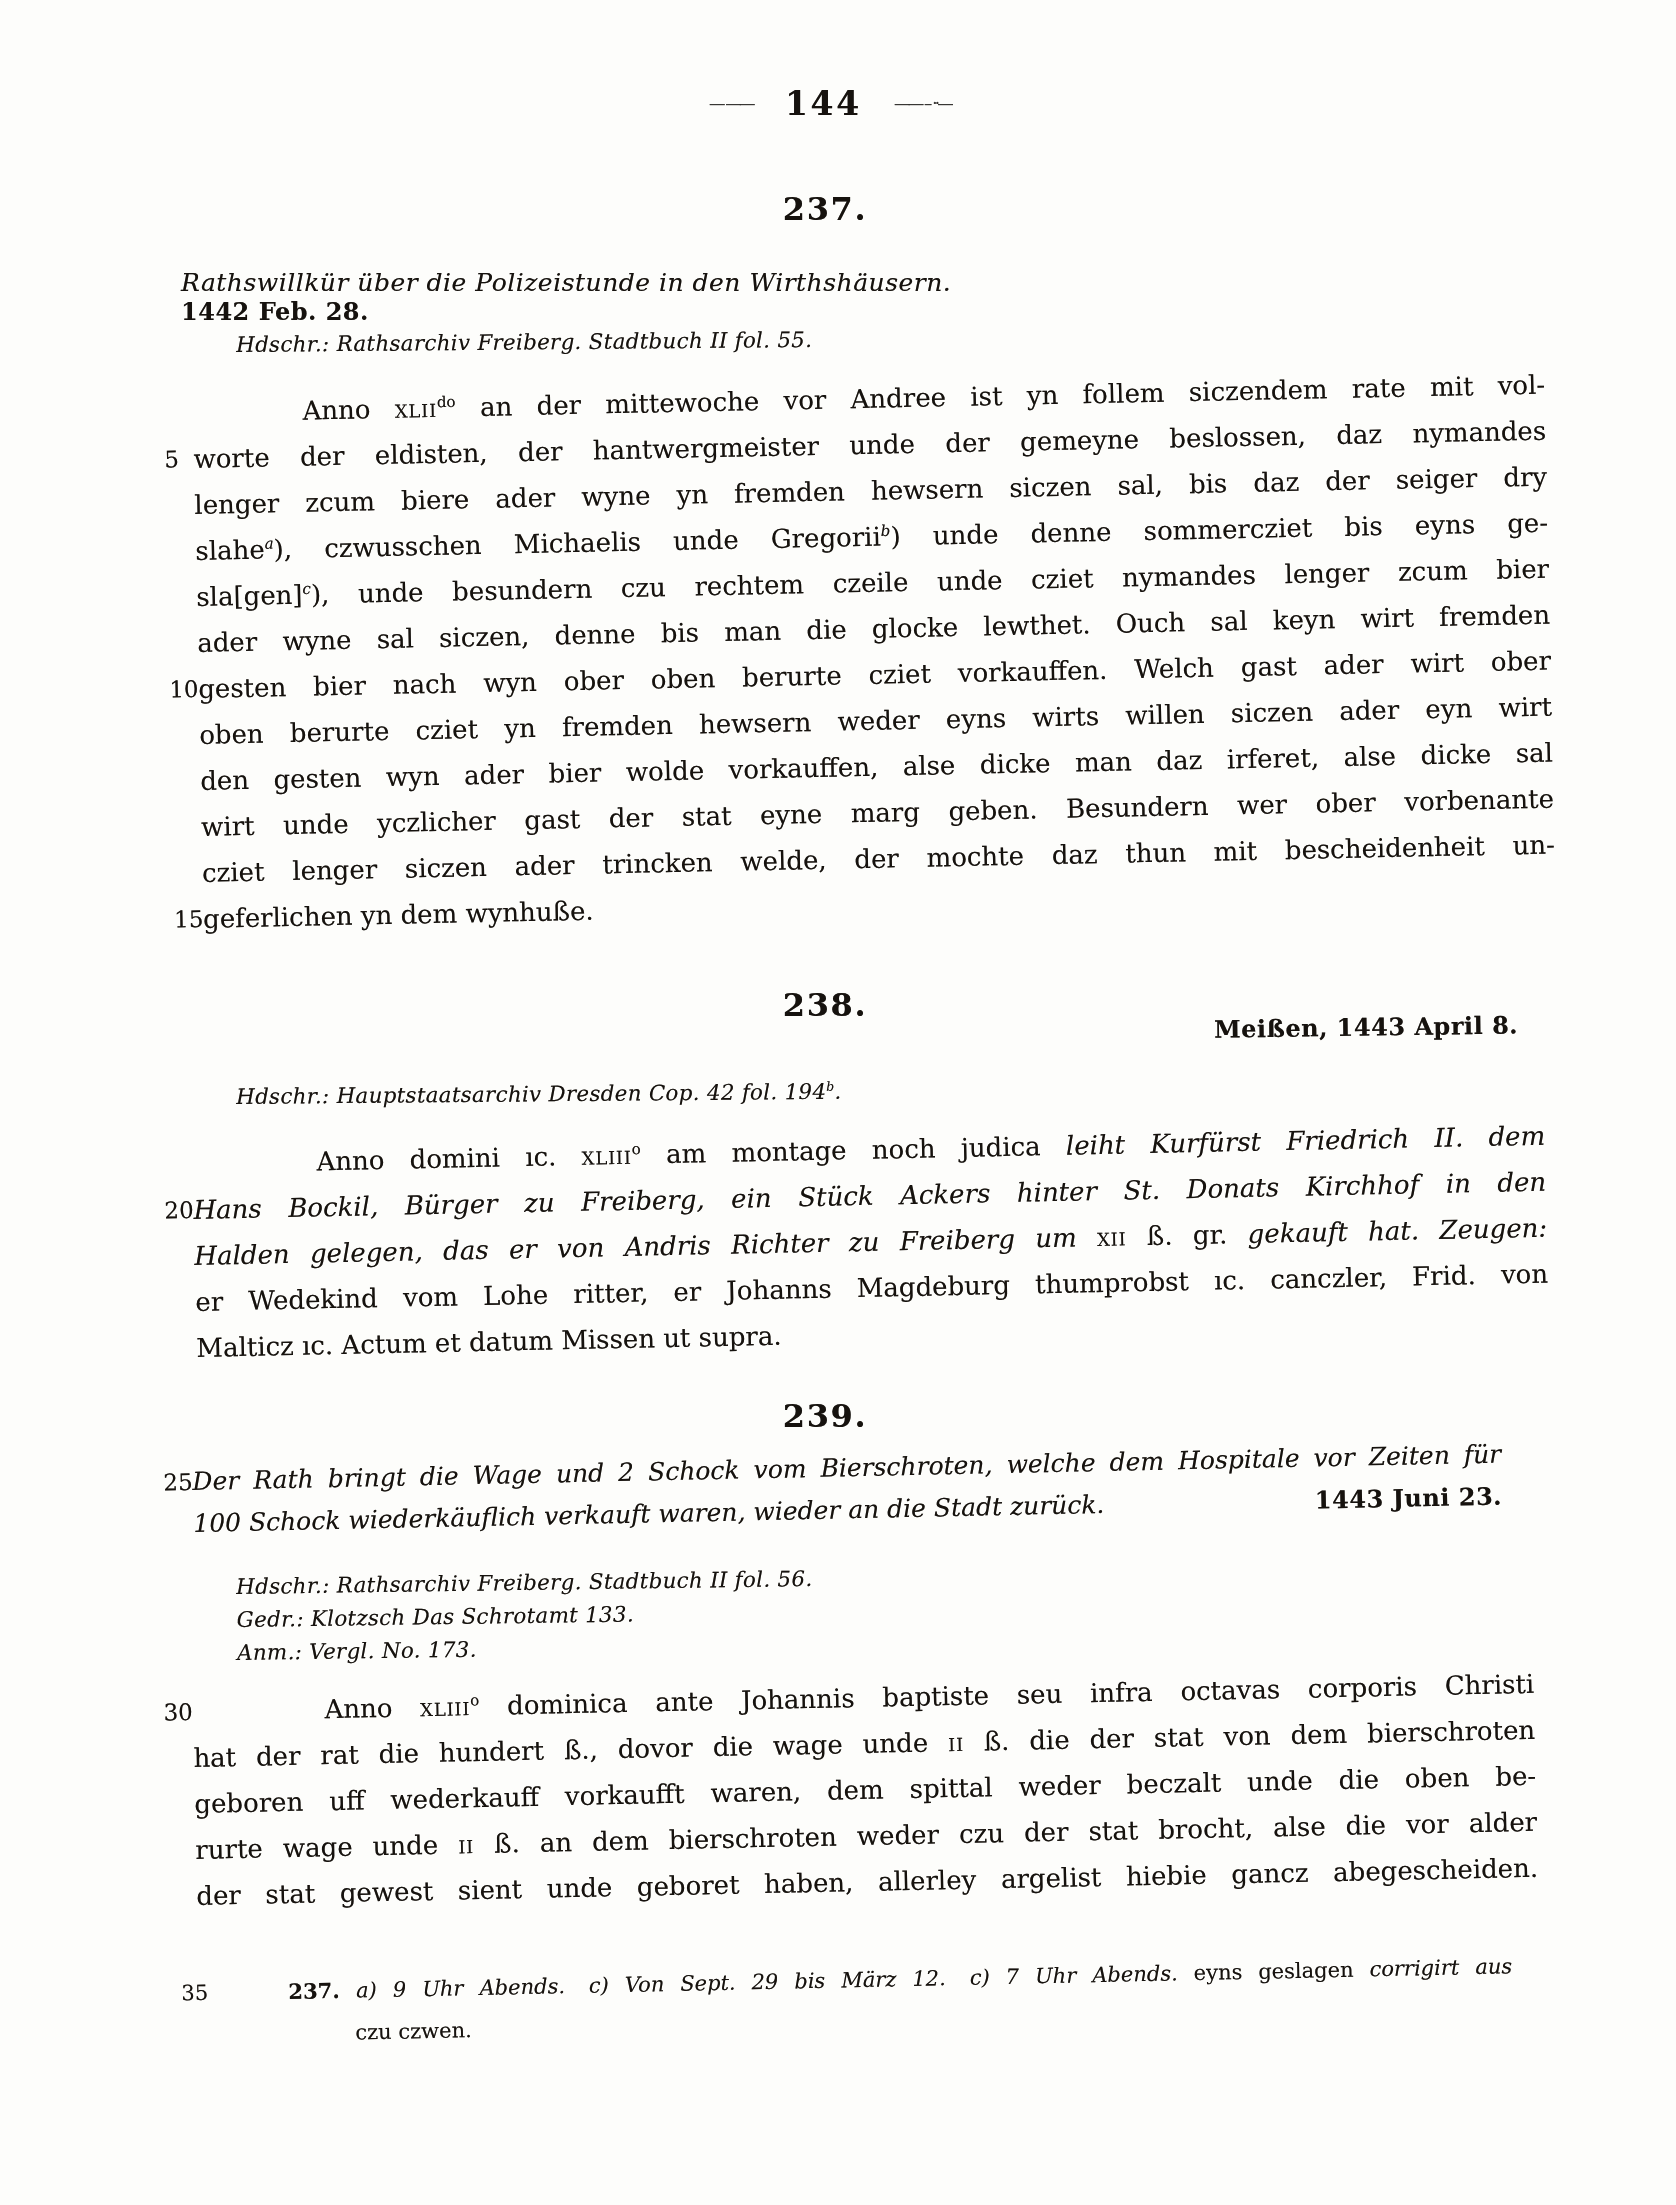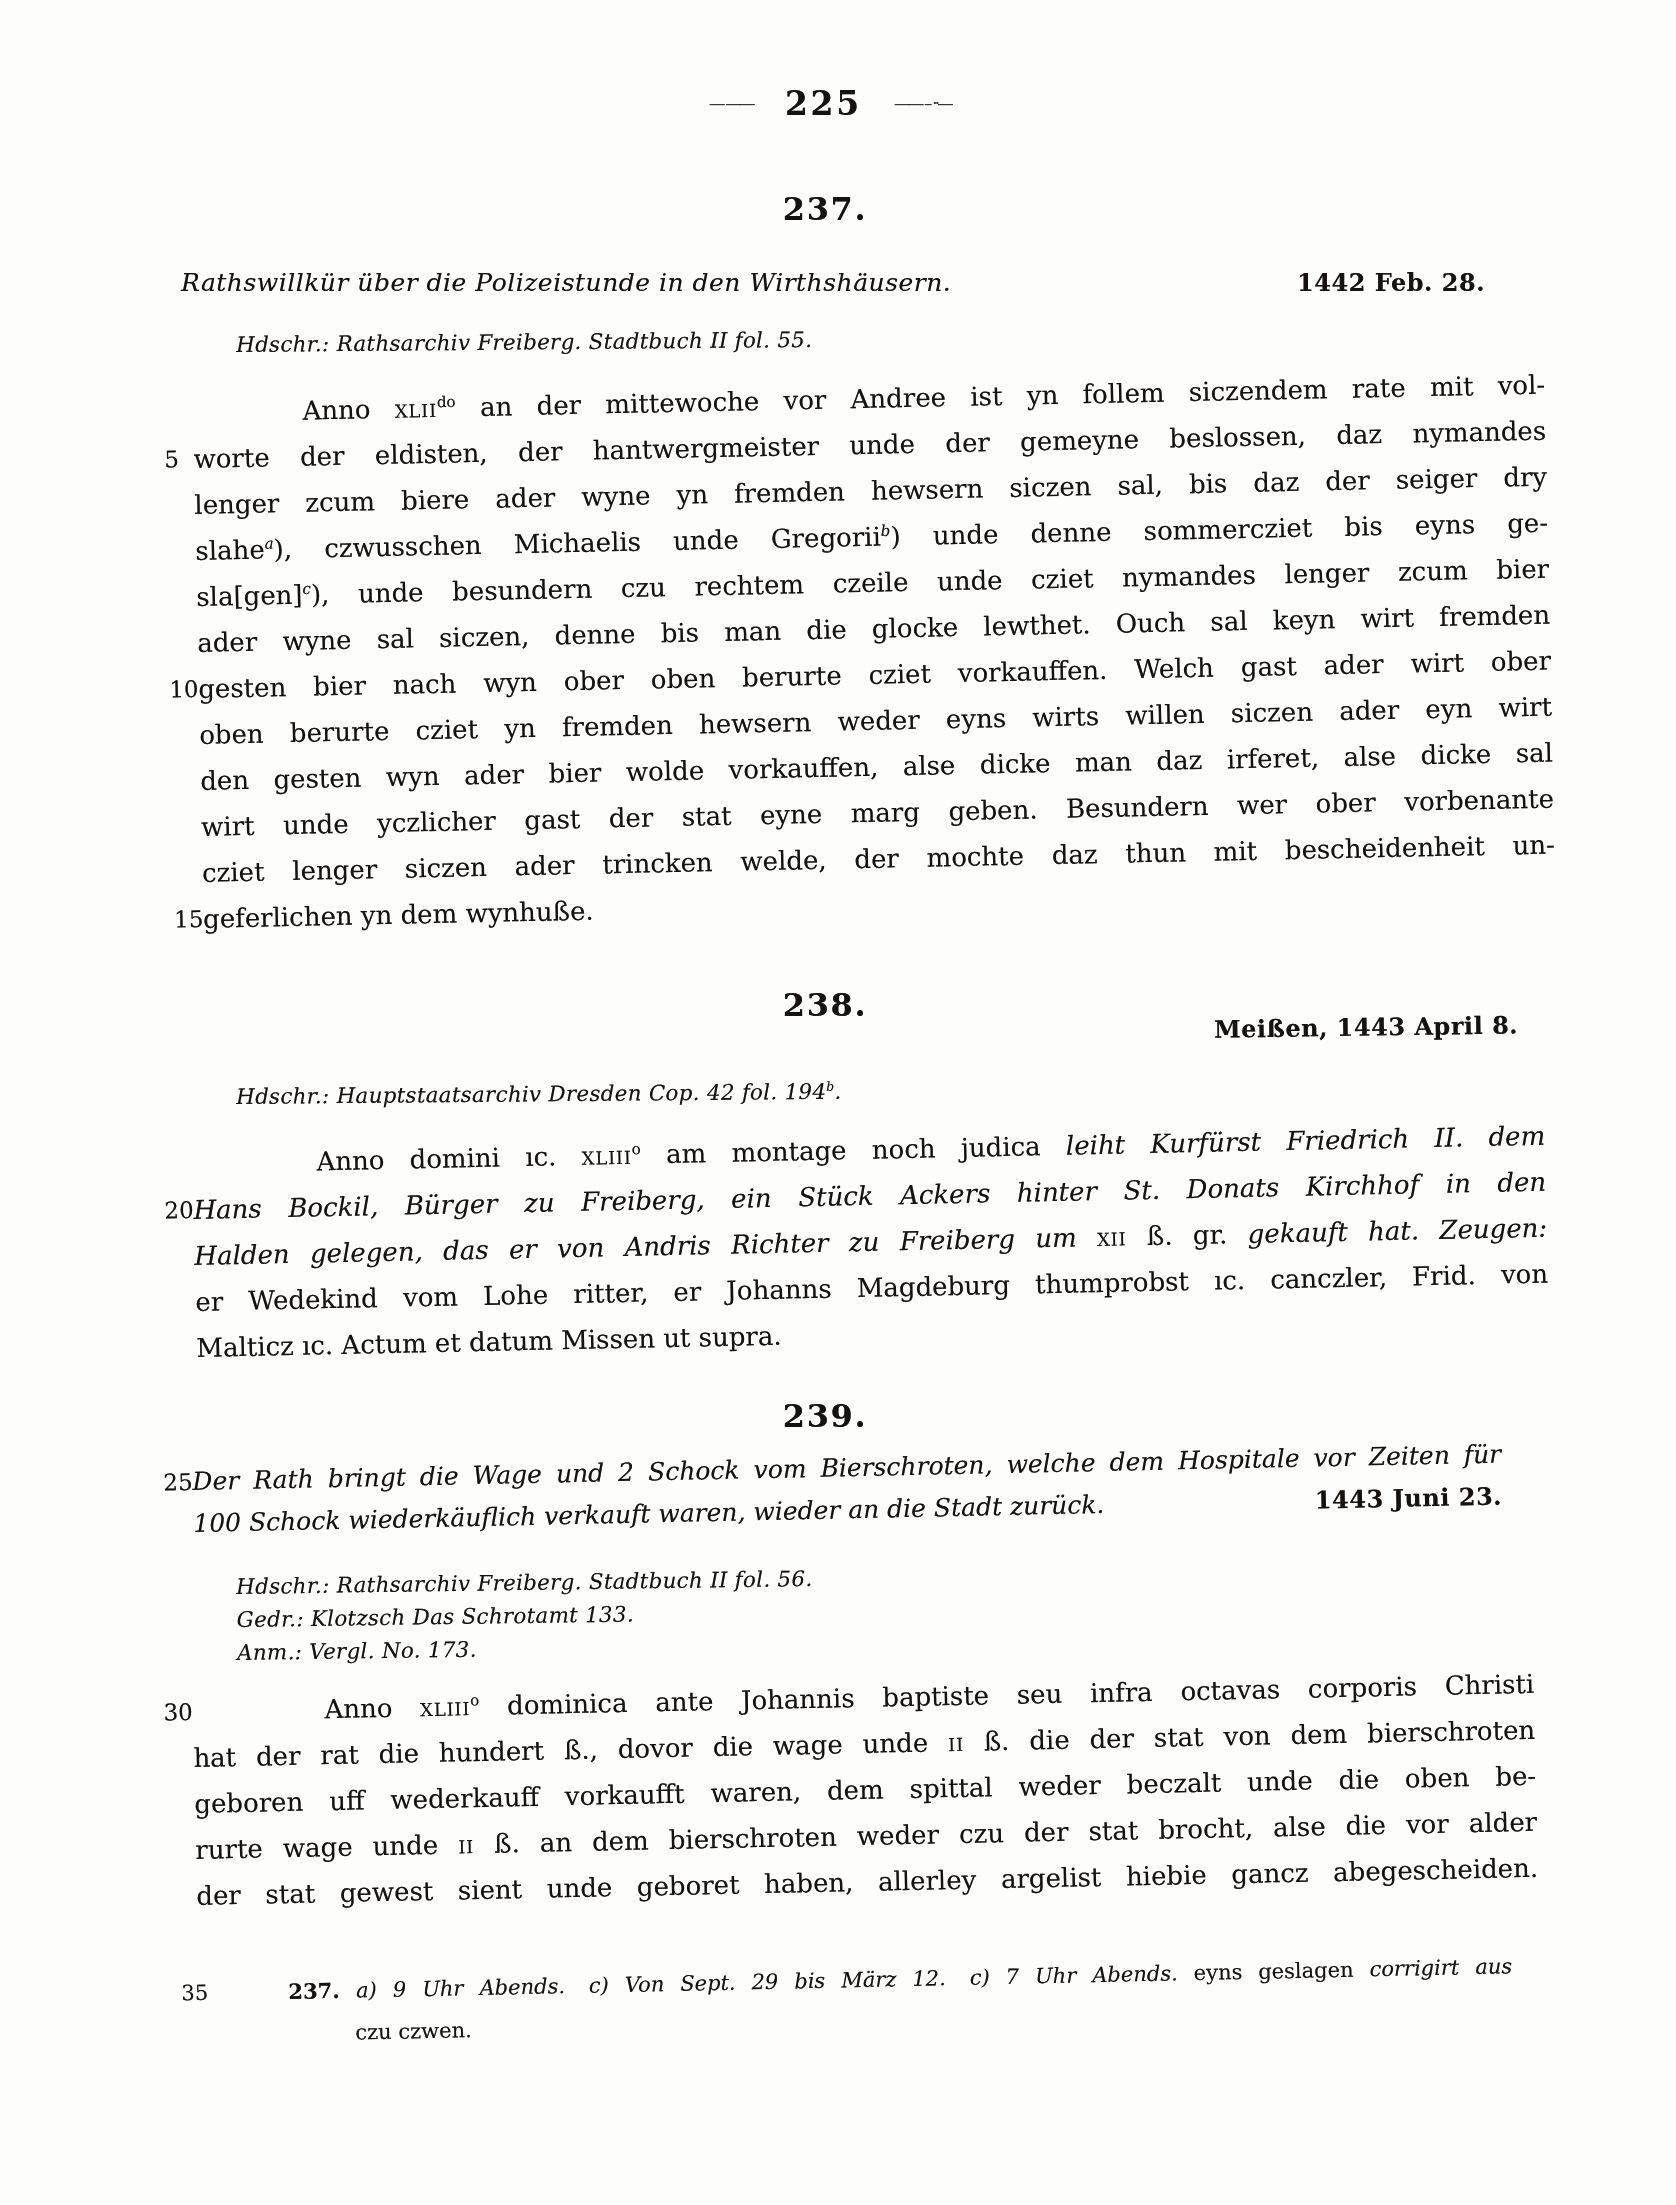--- a/index.html
+++ b/index.html
@@ -16,21 +16,21 @@
 
   
   .pagehead{left:0;width:1660px;display:flex;justify-content:center;align-items:center;gap:32px;}
   .pageno{font-size:33px;font-weight:700;letter-spacing:2.7px;}
   .dash{font-size:16.5px;letter-spacing:-2.7px;color:#1d1b18;opacity:.9;white-space:nowrap;}
 
   
   .entry-no{left:-13px;width:1676px;text-align:center;font-size:32px;font-weight:700;letter-spacing:1.6px;}
 
   
-  .titlerow{display:flex;justify-content:space-between;align-items:baseline;}
+  .titlerow{display:flex;justify-content:space-between;align-items:baseline;flex-direction:column;}
   .title-it{font-style:italic;font-size:25px;letter-spacing:0.5px;}
   .date-b{font-weight:700;font-size:24px;letter-spacing:0.5px;white-space:nowrap;}
   .r-align{text-align:right;}
 
   
   .source{font-style:italic;font-size:21.4px;transform:rotate(-0.5deg);transform-origin:0 0;letter-spacing:0.3px;}
   .sources .src{height:33px;line-height:33px;font-style:italic;font-size:21.4px;letter-spacing:0.3px;}
 
   
   .body .line{position:relative;height:46px;line-height:46px;font-size:26px;}
@@ -61,21 +61,21 @@
   .seg-supi{vertical-align:super;font-size:58%;line-height:0;font-style:italic;}
   .seg-gap{display:inline-block;width:24px;}
 </style>
 </head>
 <body>
 
 <div class="page">
 
   <div class="abs pagehead" style="top:84px;">
     <span class="dash">— ——</span>
-    <span class="pageno">225</span>
+    <span class="pageno">144</span>
     <span class="dash">—— – ··—</span>
   </div>
 
   <div class="abs entry-no" style="top:190px;">237.</div>
 
   <div class="abs titlerow" style="top:268px;left:181px;width:1304px;">
     <span class="title-it">Rathswillkür über die Polizeistunde in den Wirthshäusern.</span>
     <span class="date-b">1442 Feb. 28.</span>
   </div>
 

